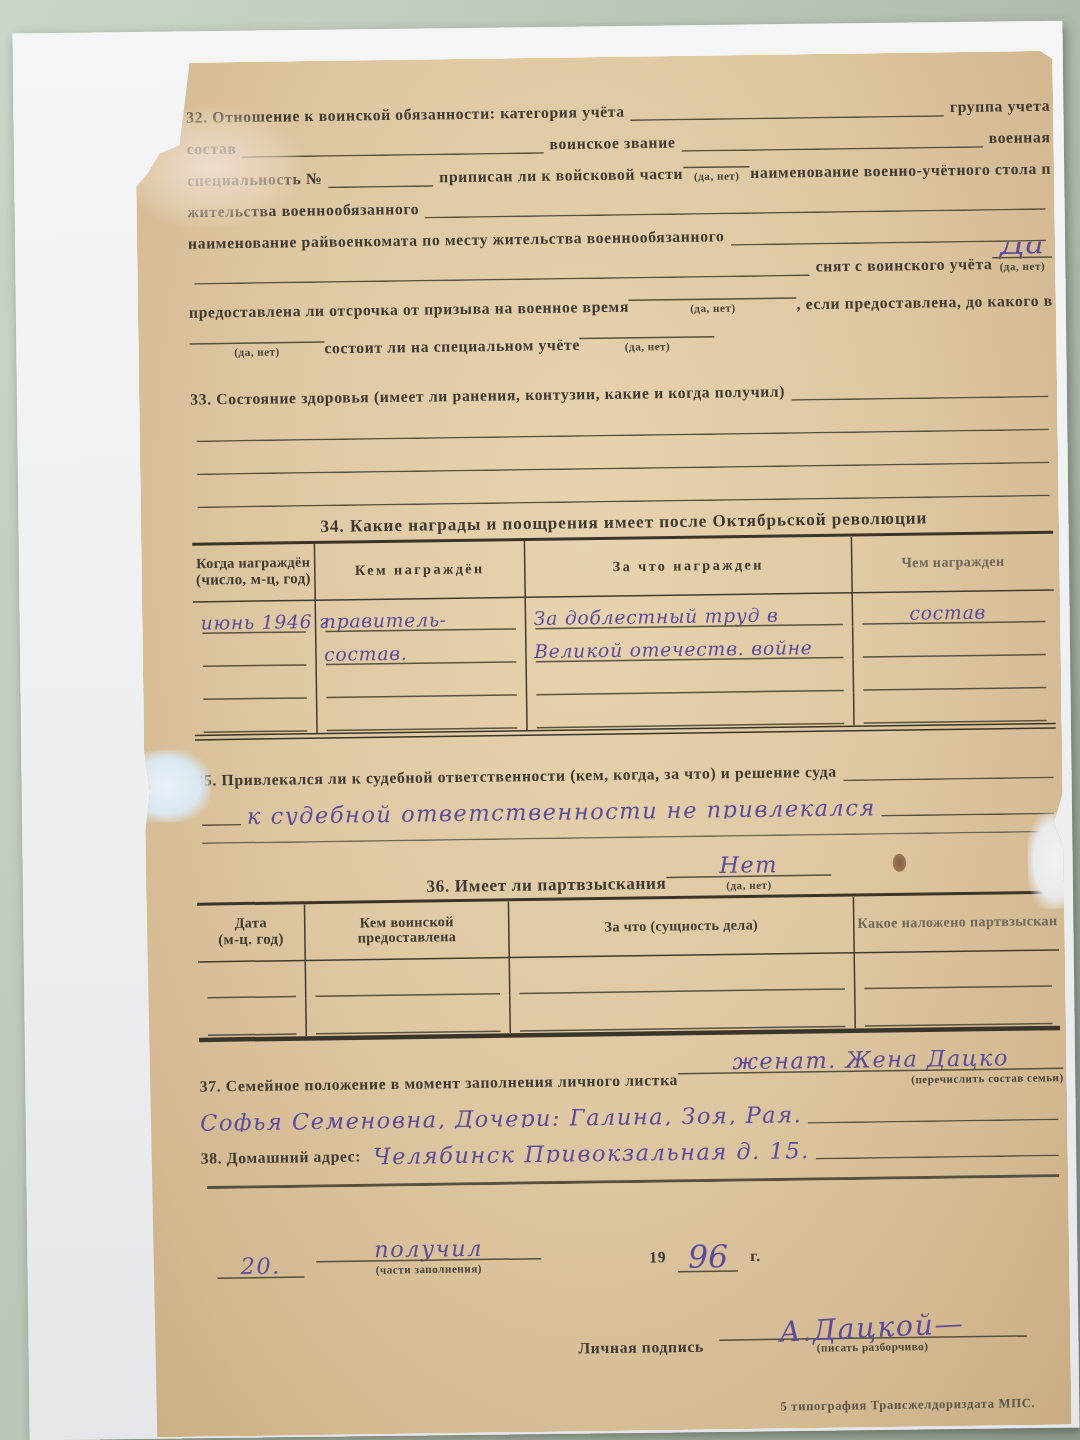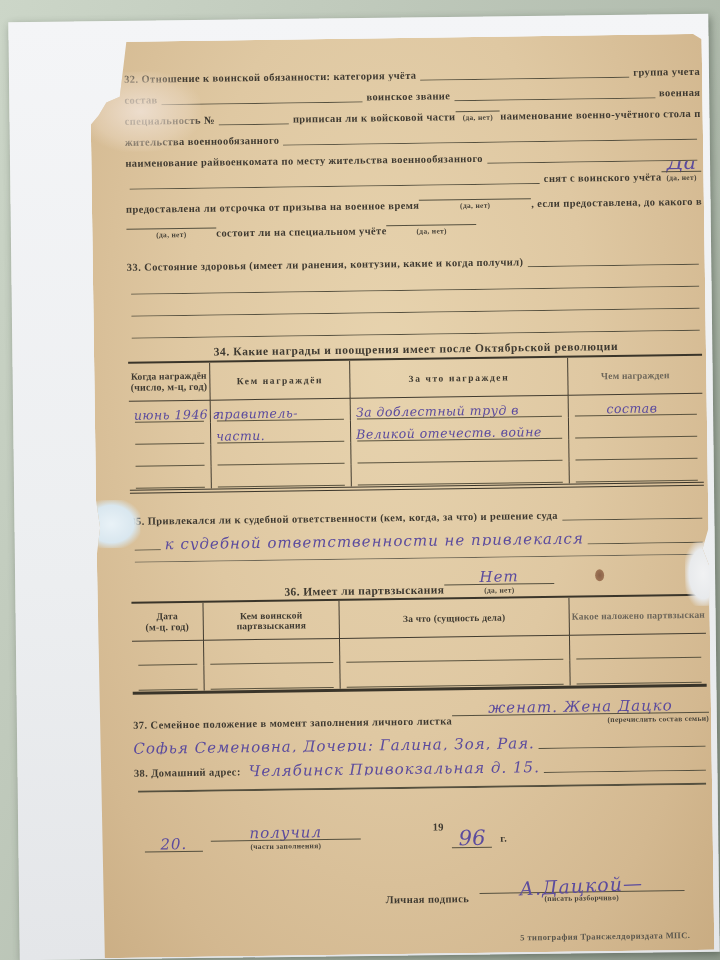--- a/index.html
+++ b/index.html
@@ -192,21 +192,21 @@
             <span class="thw hw">За доблестный труд в</span>
           </div>
         <div class="tc b lastcol">
             <span class="thw ctr hw">состав</span>
           </div>
 
         <div class="tc b">
             <span class="thw hw"></span>
           </div>
         <div class="tc b">
-            <span class="thw hw">части.</span>
+            <span class="thw hw">состав.</span>
           </div>
         <div class="tc b">
             <span class="thw hw">Великой отечеств. войне</span>
           </div>
         <div class="tc b lastcol">
             <span class="thw hw"></span>
           </div>
 
         <div class="tc b">
             <span class="thw hw"></span>
@@ -260,21 +260,21 @@
           <span class="hint">(да, нет)</span>
         </span>
       </div>
       <div class="tbl t36">
         <div class="tc h">
           <span class="hl tight">Дата</span>
           <span class="sub">(м-ц. год)</span>
         </div>
         <div class="tc h">
           <span class="hl tight">Кем воинской</span>
-          <span class="hl tight">партвзыскания</span>
+          <span class="hl tight">предоставлена</span>
         </div>
         <div class="tc h">
             <span class="hl tight">За что (сущность дела)</span>
           </div>
         <div class="tc h lastcol faint">
             <span class="hl tight">Какое наложено партвзыскан</span>
           </div>
 
         <div class="tc b"></div>
         <div class="tc b"></div>
@@ -316,21 +316,21 @@
       <span class="slot w60">
         <span class="hw hw15">20.</span>
         <span class="fl"></span>
       </span>
       <span class="slot w150">
         <span class="hw hw15">получил</span>
         <span class="fl"></span>
         <span class="hint">(части заполнения)</span>
       </span>
       <span class="gap56"></span>
-      <span class="pt" style="margin-bottom:16px">19</span>
+      <span class="pt" style="margin-bottom:4px">19</span>
       <span class="slot w40">
         <span class="hw hwbig">96</span>
         <span class="fl"></span>
       </span>
       <span class="pt" style="margin-bottom:4px">г.</span>
     </div>
 
     <div class="signln">
       <span class="pt">Личная подпись</span>
       <span class="slot w205" style="margin-left:10px">

